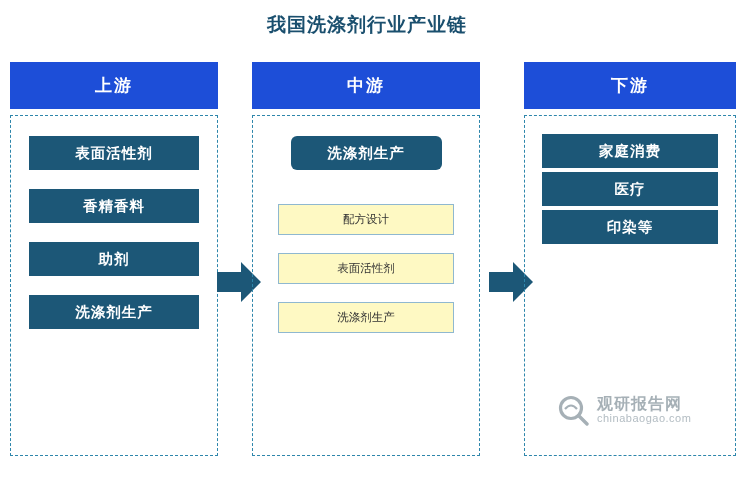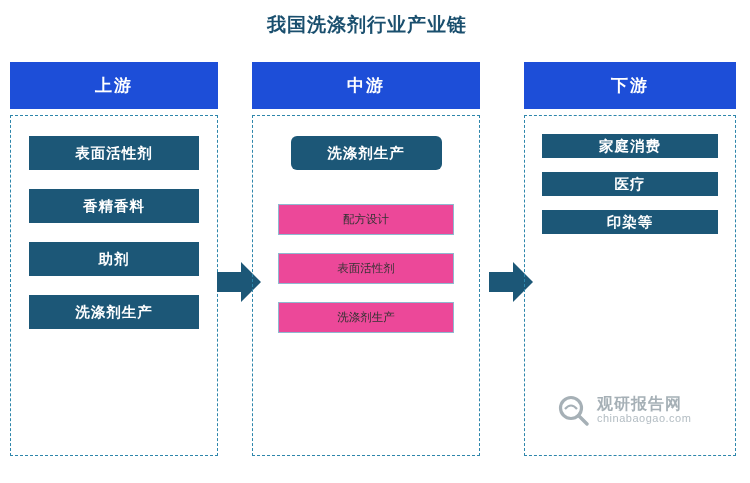--- a/index.html
+++ b/index.html
@@ -60,21 +60,21 @@
     color: #ffffff;
     font-size: 14.5px;
     font-weight: bold;
     display: flex;
     align-items: center;
     justify-content: center;
     box-sizing: border-box;
     letter-spacing: 1px;
   }
   .subnode {
-    background: #ec4899;
+    background: #fef9c3;
     color: #333333;
     border: 1px solid #8fb8d0;
     font-size: 11.5px;
     display: flex;
     align-items: center;
     justify-content: center;
     box-sizing: border-box;
   }
 
   
@@ -82,21 +82,21 @@
   #col-up .col-body { height: 341px; padding-top: 20px; }
   #col-up .node { width: 170px; height: 34px; margin-bottom: 19px; }
 
   #col-mid { left: 252px; width: 228px; }
   #col-mid .col-body { height: 341px; padding-top: 20px; }
   #col-mid .node { width: 151px; height: 34px; margin-bottom: 34px; border-radius: 6px; }
   #col-mid .subnode { width: 176px; height: 31px; margin-bottom: 18px; }
 
   #col-down { left: 524px; width: 212px; }
   #col-down .col-body { height: 341px; padding-top: 18px; }
-  #col-down .node { width: 176px; height: 24px; margin-bottom: 14px; }
+  #col-down .node { width: 176px; height: 34px; margin-bottom: 4px; }
 
   
   .arrow {
     position: absolute;
     top: 262px;
     width: 44px;
     height: 40px;
   }
   #arrow-1 { left: 217px; }
   #arrow-2 { left: 489px; }

